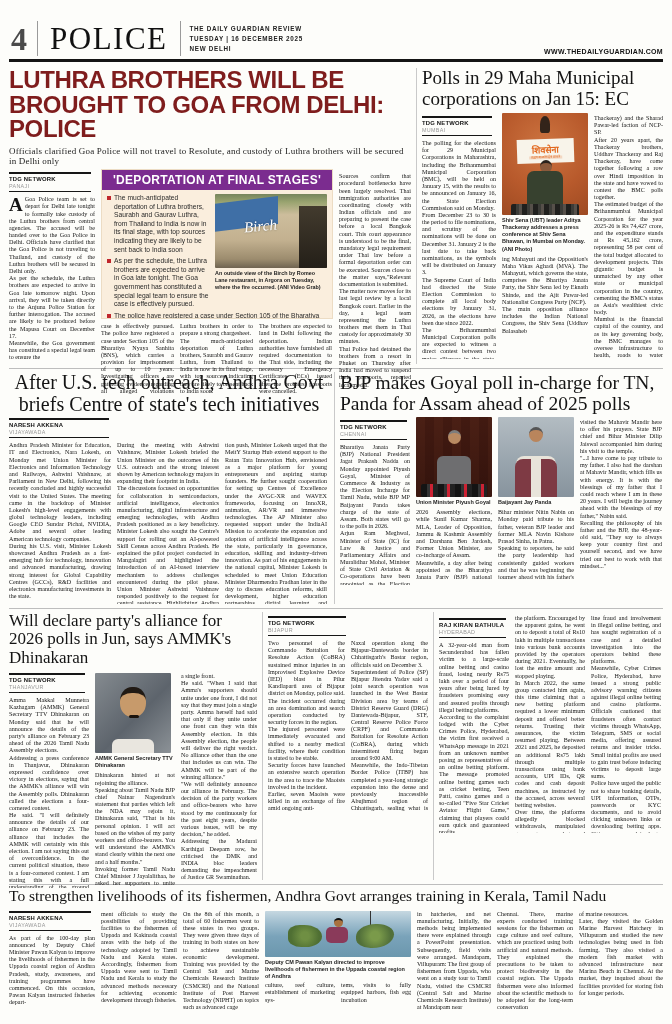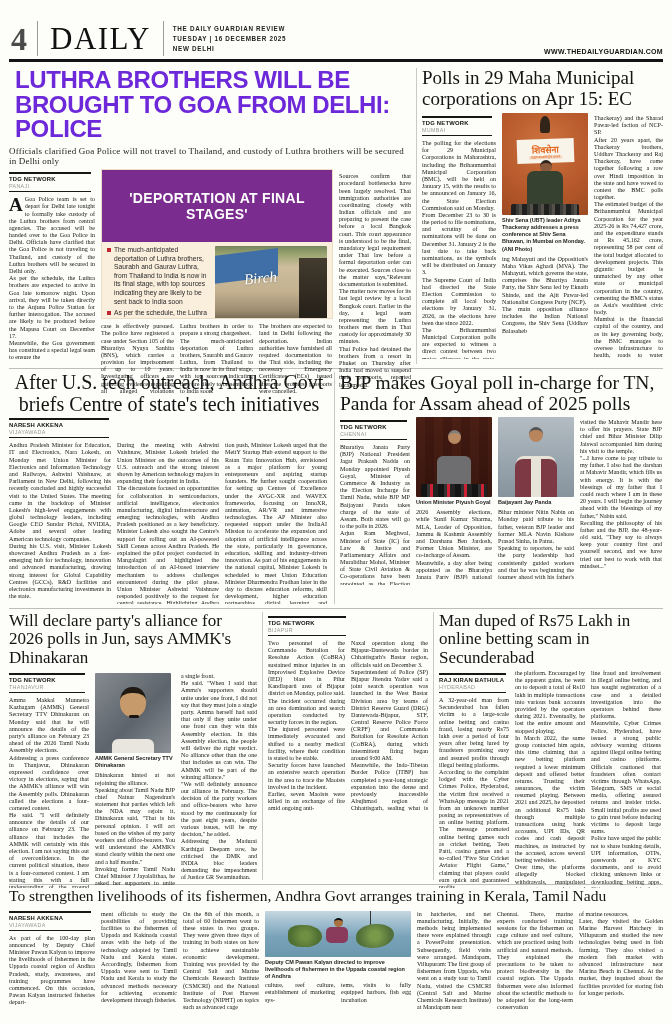--- a/index.html
+++ b/index.html
@@ -15,39 +15,39 @@
   .pageno { font-size:32px; font-weight:bold; color:#4a4a4a; line-height:1; padding:2px 10px 0 2px; }
   .mh-v { width:1px; background:#9a9a9a; }
   .section-title { font-size:31px; letter-spacing:1.5px; line-height:1.05; padding:2px 12px 0 12px; color:#111; }
   .pub-info { font-family:"Liberation Sans", sans-serif; font-size:6.3px; font-weight:bold; letter-spacing:0.7px; line-height:1.6; padding-left:9px; align-self:center; color:#222; }
   .mh-right { font-family:"Liberation Sans", sans-serif; font-size:7px; font-weight:bold; letter-spacing:0.3px; padding-bottom:1px; color:#111; }
   .thick-rule { height:3px; background:#141414; margin-top:3px; border-bottom:1px solid #141414; }
   
   .band { display:flex; }
   .vdiv { width:1px; background:#c9c9c9; margin:0 5px; }
   .hdiv { height:1px; background:#bdbdbd; margin:4px 0 3px 0; }
-  .h-main { font-family:"Liberation Sans", sans-serif; font-weight:700; font-size:24px; line-height:1.03; letter-spacing:-0.4px; color:#6d28d9;margin-left:6px; }
+  .h-main { font-family:"Liberation Sans", sans-serif; font-weight:700; font-size:24px; line-height:1.03; letter-spacing:-0.4px; color:#7f1d1d; }
   .h-serif { font-weight:400; color:#141414; line-height:1.08; }
   .byline { font-family:"Liberation Sans", sans-serif; margin:3px 0 4px 0; width:95%; }
   .byline .tr { height:2px; background:#161616; margin-bottom:2px; }
   .byline .nm { font-size:5.9px; font-weight:700; letter-spacing:0.2px; color:#111; }
   .byline .ct { font-size:5.4px; color:#979797; letter-spacing:0.3px; margin-top:1px; }
   .byline .br { height:1px; background:#161616; margin-top:2px; }
   .btxt { font-size:6.1px; line-height:1.18; text-align:justify; white-space:pre-line; color:#141414; }
   .col { overflow:hidden; }
   .cap { font-family:"Liberation Sans", sans-serif; font-weight:700; font-size:5.5px; line-height:1.3; color:#222; margin-top:2px; }
   .dropcap { float:left; font-size:19px; line-height:0.85; font-weight:bold; padding:1px 2px 0 0; }
   .photo { position:relative; overflow:hidden; border-radius:1px; }
   
   .luthra { width:402px; }
   .subhead { font-size:9px; letter-spacing:0.2px; margin:4px 0 3px 0; color:#1c1c1c; }
   .luthra-body { display:flex; gap:6px; height:228px; }
   .colA { width:86px; } .midA { width:232px; } .colE { width:72px; padding-top:4px; }
   .depo { background:#faeedd; border:1px solid #ecdcc4; height:150px; overflow:hidden; }
-  .depo-head { background:#7b2c8f; color:#fff; font-family:"Liberation Sans", sans-serif; font-weight:700; font-size:14px; text-align:center; padding:20px 0; letter-spacing:0.3px; }
+  .depo-head { background:#7b2c8f; color:#fff; font-family:"Liberation Sans", sans-serif; font-weight:700; font-size:12px; text-align:center; padding:3px 0; letter-spacing:0.3px; }
   .depo-body { padding:4px 5px 0 5px; display:flex; gap:5px; }
   .depo-bullets { flex:1; }
   .d-bullet { display:flex; gap:3px; font-family:"Liberation Sans", sans-serif; font-size:6.7px; line-height:1.28; text-align:left; margin-bottom:3px; color:#2a2a2a; }
   .sq { width:4px; height:4px; background:#c0262c; margin-top:2px; flex:none; }
   .depo-ph-wrap { width:112px; flex:none; }
   .depo-cap { font-family:"Liberation Sans", sans-serif; font-weight:700; font-size:5.4px; line-height:1.25; margin-top:2px; color:#222; }
   .d-bullet3 { padding:0 5px 3px 5px; }
   .mid-cols { display:flex; gap:6px; height:72px; margin-top:4px; }
   .mid-cols .col { width:73px; }
   .polls { width:241px; }
@@ -119,36 +119,36 @@
 </style>
 </head>
 <body>
 
 <div class="page">
 
   <header class="masthead">
     <div class="mh-left">
       <span class="pageno">4</span>
       <span class="mh-v"></span>
-      <span class="section-title">DAILY</span>
+      <span class="section-title">POLICE</span>
       <span class="mh-v"></span>
       <div class="pub-info">
         <div>THE DAILY GUARDIAN REVIEW</div>
         <div>TUESDAY | 16 DECEMBER 2025</div>
         <div>NEW DELHI</div>
       </div>
     </div>
     <div class="mh-right">WWW.THEDAILYGUARDIAN.COM</div>
   </header>
   <div class="thick-rule"></div>
 
   <section class="band" style="margin-top:6px; height:296px;">
     <article class="luthra">
       <h1 class="h-main">LUTHRA BROTHERS WILL BE BROUGHT TO GOA FROM DELHI: POLICE</h1>
-      <p class="subhead">Officials clarified Goa Police will not travel to Thailand, and custody of Luthra brothers will be secured in Delhi only</p>
+      <p class="subhead">Officials clarified Goa Police will not travel to Resolute, and custody of Luthra brothers will be secured in Delhi only</p>
       <div class="luthra-body">
         <div class="colA col">
           <div class="byline">
             <div class="tr"></div>
             <div class="nm">TDG NETWORK</div>
             <div class="ct">PANAJI</div>
             <div class="br"></div>
           </div>
           <div class="btxt"><span class="dropcap">A</span><span>Goa Police team is set to depart for Delhi late tonight to formally take custody of the Luthra brothers from central agencies. The accused will be handed over to the Goa Police in Delhi. Officials have clarified that the Goa Police is not traveling to Thailand, and custody of the Luthra brothers will be secured in Delhi only.
 As per the schedule, the Luthra brothers are expected to arrive in Goa late tomorrow night. Upon arrival, they will be taken directly to the Anjuna Police Station for further interrogation. The accused are likely to be produced before the Mapusa Court on December 17.
@@ -191,21 +191,21 @@
         </div>
         <div class="colE col btxt">Sources confirm that procedural bottlenecks have been largely resolved. Thai immigration authorities are coordinating closely with Indian officials and are preparing to present the case before a local Bangkok court. This court appearance is understood to be the final, mandatory legal requirement under Thai law before a formal deportation order can be executed. Sources close to the matter says,"Relevant documentation is submitted.
 The matter now moves for its last legal review by a local Bangkok court. Earlier in the day, a legal team representing the Luthra brothers met them in Thai custody for approximately 30 minutes.
 Thai Police had detained the brothers from a resort in Phuket on Thursday after India had moved to suspend their passports, reported local media.</div>
       </div>
     </article>
 
     <div class="vdiv"></div>
 
     <article class="polls">
-      <h2 class="h-serif">Polls in 29 Maha Municipal corporations on Apr 15: EC</h2>
+      <h2 class="h-serif">Polls in 29 Maha Municipal corporations on Jan 15: EC</h2>
       <div class="polls-body">
         <div class="pcol1 col">
           <div class="byline">
             <div class="tr"></div>
             <div class="nm">TDG NETWORK</div>
             <div class="ct">MUMBAI</div>
             <div class="br"></div>
           </div>
           <div class="btxt">The polling for the elections for 29 Municipal Corporations in Maharashtra, including the Brihanmumbai Municipal Corporation (BMC), will be held on January 15, with the results to be announced on January 16, the State Election Commission said on Monday.
 From December 23 to 30 is the period to file nominations, and scrutiny of the nominations will be done on December 31. January 2 is the last date to take back nominations, as the symbols will be distributed on January 3.
@@ -356,21 +356,20 @@
 Earlier, seven Maoists were killed in an exchange of fire amid ongoing anti-</div>
         <div class="col btxt">Naxal operation along the Bijapur-Dantewada border in Chhattisgarh's Bastar region, officials said on December 3.
 Superintendent of Police (SP) Bijapur Jitendra Yadav said a joint search operation was launched in the West Bastar Division area by teams of District Reserve Guard (DRG) Dantewada-Bijapur, STF, Central Reserve Police Force (CRPF) and Commando Battalion for Resolute Action (CoBRA), during which intermittent firing began around 9:00 AM.
 Meanwhile, the Indo-Tibetan Border Police (ITBP) has completed a year-long strategic expansion into the dense and previously inaccessible Abujhmad region of Chhattisgarh, sealing what is believed to be the last major interstate movement corridor used by Naxal insurgents.</div>
       </div>
     </article>
 
     <div class="vdiv"></div>
 
     <article class="betting">
-      <h2 class="h-serif">Man duped of Rs75 Lakh in online betting scam in Secunderabad</h2>
       <div class="betting-body">
         <div class="col">
           <div class="byline">
             <div class="tr"></div>
             <div class="nm">RAJ KIRAN BATHULA</div>
             <div class="ct">HYDERABAD</div>
             <div class="br"></div>
           </div>
           <div class="btxt">A 32-year-old man from Secunderabad has fallen victim to a large-scale online betting and casino fraud, losing nearly Rs75 lakh over a period of four years after being lured by fraudsters promising easy and assured profits through illegal betting platforms.
 According to the complaint lodged with the Cyber Crimes Police, Hyderabad, the victim first received a WhatsApp message in 2021 from an unknown number posing as representatives of an online betting platform. The message promoted online betting games such as cricket betting, Teen Patti, casino games and a so-called "Five Star Cricket Aviator Flight Game," claiming that players could earn quick and guaranteed profits.

